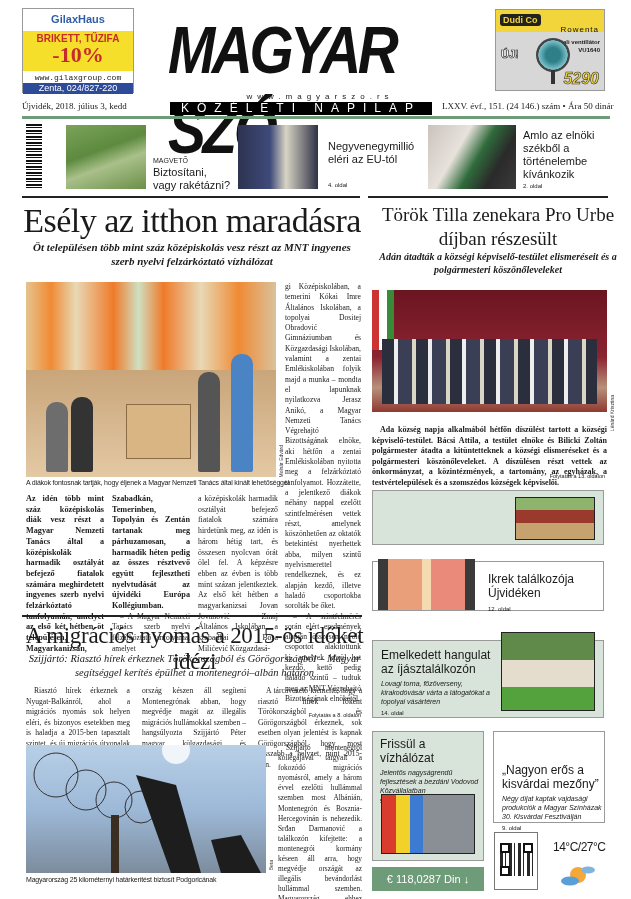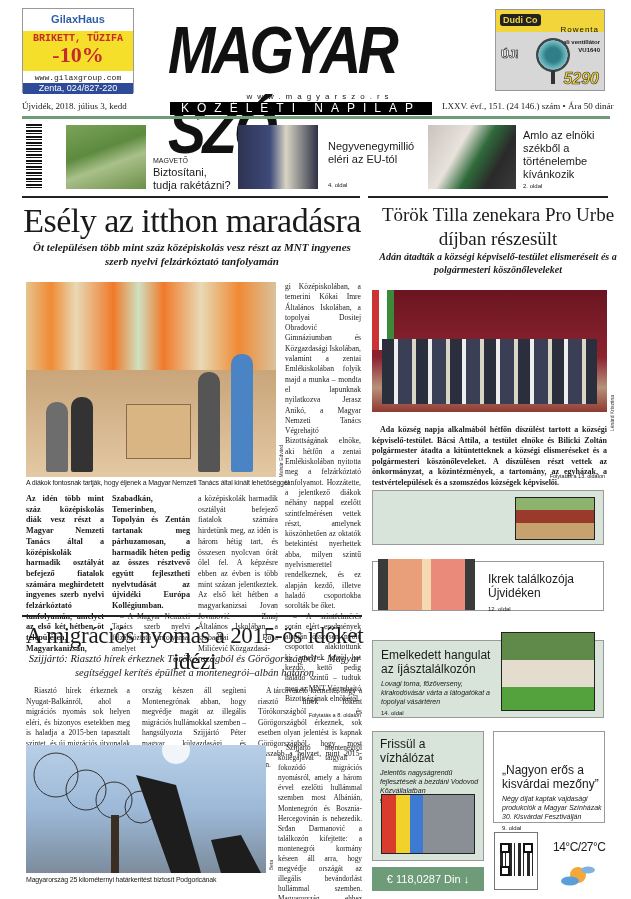--- a/index.html
+++ b/index.html
@@ -3,21 +3,21 @@
 <meta charset="utf-8">
 <style>
   * { box-sizing: border-box; margin: 0; padding: 0; }
   body { width: 631px; height: 899px; background: #ffffff; position: relative; overflow: hidden; font-family: "Liberation Serif", serif; color: #1a1a1a; }
   .abs { position: absolute; }
 
   
   .ad-left { left: 22px; top: 8px; width: 112px; height: 85px; border: 1px solid #999; background: #fff; }
   .ad-left .brand { height: 22px; text-align: center; font-family: "Liberation Sans", sans-serif; font-weight: bold; font-size: 11px; padding-top: 4px; color: #2e5ea8; }
   .ad-left .yellow { background: #f6df2b; height: 40px; text-align: center; }
-  .ad-left .yellow .l1 { font-family: Liberation Mono, monospace; font-weight: bold; font-size: 10px; color: #c62b2b; padding-top: 2px; text-align: center; }
+  .ad-left .yellow .l1 { font-family: Liberation Sans, sans-serif; font-weight: bold; font-size: 10px; color: #c62b2b; padding-top: 2px; text-align: center; }
   .ad-left .yellow .l2 { font-family: "Liberation Serif", serif; font-weight: bold; font-size: 22px; color: #c62b2b; line-height: 22px; }
   .ad-left .url { font-family: "Liberation Mono", monospace; font-size: 8px; text-align: center; padding-top: 2px; height: 12px; }
   .ad-left .phone { background: #2e4b9a; color: #fff; font-family: "Liberation Sans", sans-serif; font-size: 9px; text-align: center; height: 11px; line-height: 11px; }
 
   .logo { left: 168px; top: 10px; width: 290px; height: 80px; font-family: "Liberation Sans", sans-serif; font-weight: bold; font-size: 66px; letter-spacing: -4px; transform: scaleX(0.86); transform-origin: left top; line-height: 80px; color: #111; font-style: italic; }
   .site-url { left: 230px; top: 92px; width: 180px; font-family: "Liberation Sans", sans-serif; font-size: 8px; letter-spacing: 5px; text-align: center; }
   .napilap { left: 170px; top: 102px; width: 262px; height: 13px; background: #000000; color: #fff; font-family: "Liberation Sans", sans-serif; font-size: 12px; letter-spacing: 8px; text-align: center; line-height: 13px; }
   .dateline { left: 22px; top: 101px; font-size: 9px; }
   .issue { left: 442px; top: 101px; font-size: 9px; }
   .rule-top { left: 22px; top: 116px; width: 588px; height: 3px; background: #6f9c78; }
@@ -106,33 +106,33 @@
   <span class="prod">asztali ventillátor VU1640</span>
   <span class="uj">ÚJ!</span>
   <span class="fan"></span>
   <span class="stand"></span>
   <span class="price">5290</span>
 </div>
 
 <div class="abs barcode"></div>
 <div class="abs photo t1-img"></div>
 <div class="abs t1-kicker">MAGVETŐ</div>
-<div class="abs t1-title">Biztosítani, tudja rakétázni?</div>
+<div class="abs t1-title">Biztosítani, vagy rakétázni?</div>
 <div class="abs photo t2-img"></div>
 <div class="abs t2-title">Negyvenegymillió eléri az EU-tól</div>
 <div class="abs t2-page">4. oldal</div>
 <div class="abs photo t3-img"></div>
 <div class="abs t3-title">Amlo az elnöki székből a történelembe kívánkozik</div>
 <div class="abs t3-page">2. oldal</div>
 
 <div class="abs rule-dark" style="left:22px; top:196px; width:338px;"></div>
 <div class="abs rule-dark" style="left:368px; top:196px; width:240px;"></div>
 
 <div class="abs h1">Esély az itthon maradásra</div>
-<div class="abs h1-sub">Öt településen több mint száz középiskolás vesz részt az MNT ingyenes szerb nyelvi felzárkóztató tanfolyamán</div>
+<div class="abs h1-sub">Öt településen több mint száz középiskolás vesz részt az MNT ingyenes szerb nyelvi felzárkóztató vízhálózat</div>
 <div class="abs photo a1-img">
   <div class="floor"></div>
   <div class="desk"></div>
   <div class="person" style="left:20px; height:70px; background:#6d6d6d;"></div>
   <div class="person" style="left:45px; height:75px; background:#333;"></div>
   <div class="person" style="left:172px; height:100px; background:#555;"></div>
   <div class="person" style="left:205px; height:118px; background:#4a84c4;"></div>
 </div>
 <div class="abs credit-vert" style="left:278px; top:445px;">Molnár Edvárd</div>
 <div class="abs a1-caption">A diákok fontosnak tartják, hogy éljenek a Magyar Nemzeti Tanács által kínált lehetőséggel</div>

